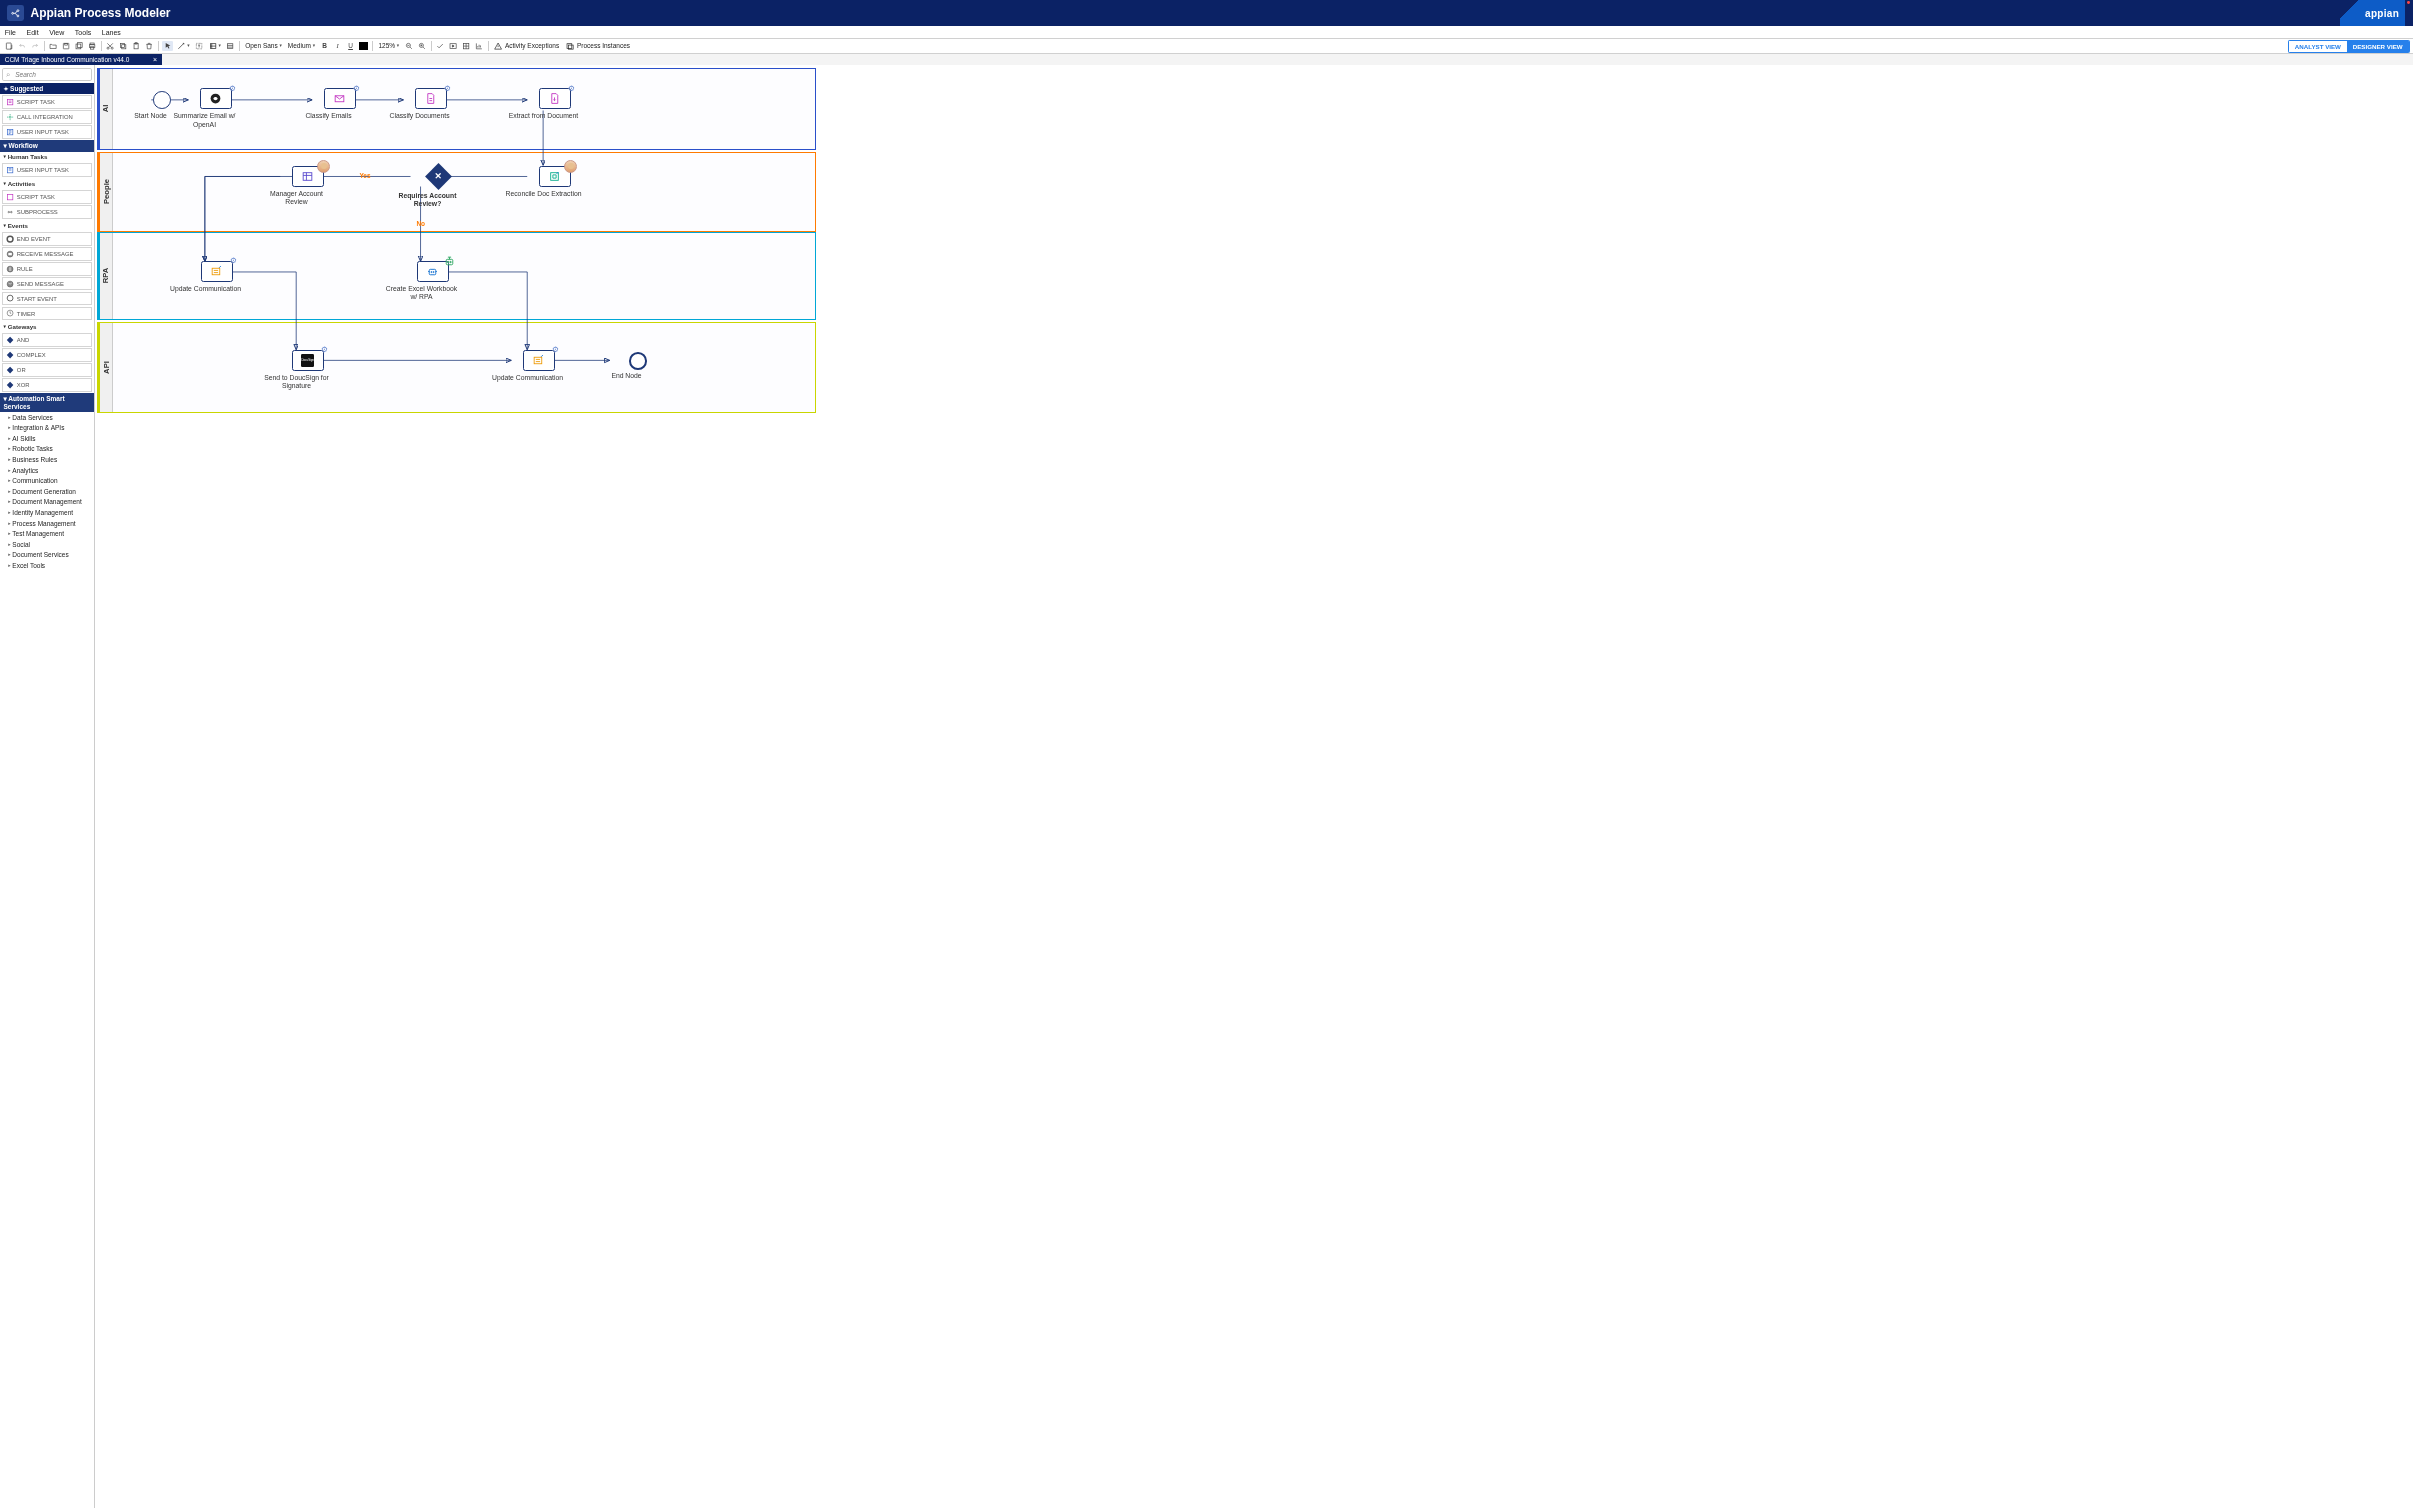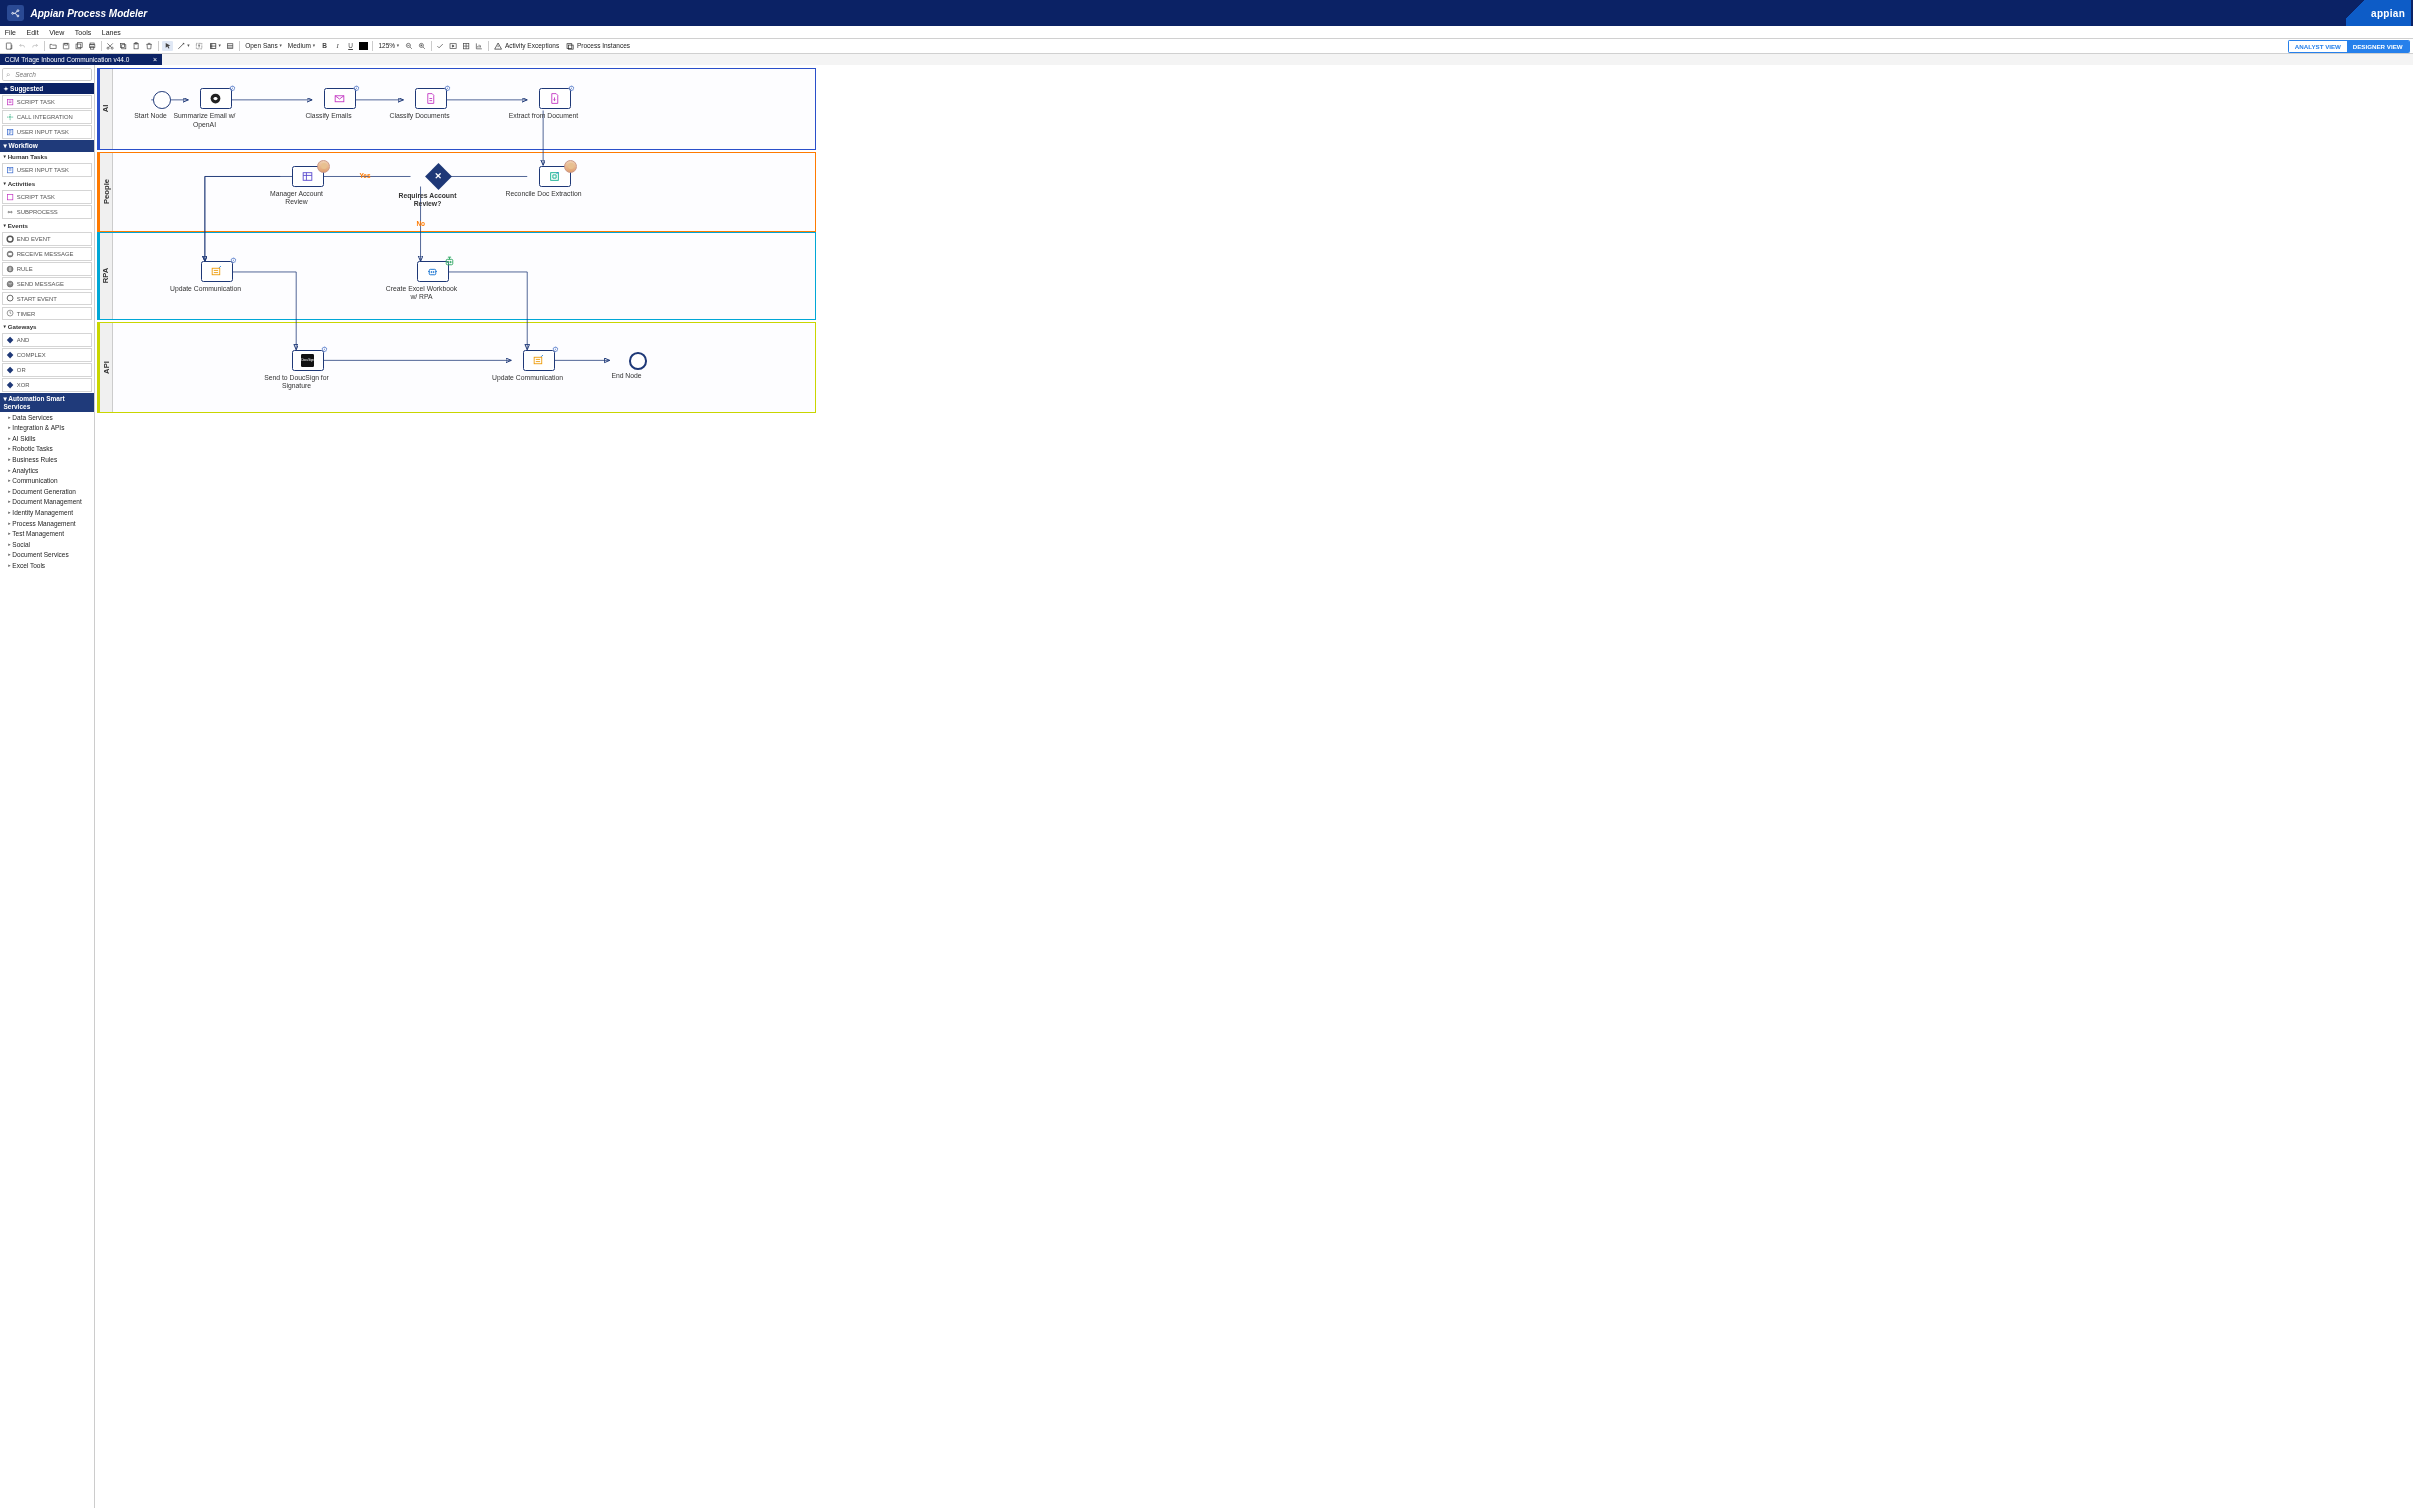--- a/index.html
+++ b/index.html
@@ -1,22 +1,22 @@
 <!DOCTYPE html>
 <html style="font-size:9.4px"><head>
 <meta charset="utf-8">
 <style>
 * { box-sizing: border-box; margin: 0; padding: 0; }
 body { font-family: -apple-system, "Segoe UI", Arial, sans-serif; font-size: 7px; color: #222; background: #fff; overflow: hidden; }
 
 
 .titlebar { background: #0b2265; color: #fff; height: 26px; display: flex; align-items: center; padding: 0 7px; position: relative; }
 .titlebar .logo-box { width: 16.5px; height: 16.5px; background: #2a4a94; border-radius: 2.4px; display: flex; align-items: center; justify-content: center; margin-right: 7px; }
-.titlebar .title { font-size: 10px; font-weight: 600; font-style: italic; }
-.brand-chip { position: absolute; right: 2px; top: 0; height: 26px; width: 65px; background: linear-gradient(135deg, transparent 0 13px, #0d5cc7 13px 100%); display: flex; align-items: center; justify-content: flex-end; padding-right: 5.9px; font-weight: 700; font-size: 10px; letter-spacing: 0.3px; }
+.titlebar .title { font-size: 12px; font-weight: 600; }
+.brand-chip { position: absolute; right: 8px; top: 0; height: 26px; width: 65px; background: linear-gradient(135deg, transparent 0 13px, #0d5cc7 13px 100%); display: flex; align-items: center; justify-content: flex-end; padding-right: 5.9px; font-weight: 700; font-size: 10px; letter-spacing: 0.3px; }
 .window-dots { position:absolute; right:3.5px; top:1.2px; display:flex; gap:1.8px; }
 .window-dots span { width:2.9px; height:2.9px; border-radius:50%; }
 
 
 .menubar { height: 13px; border-bottom: 0.6px solid #d0d0d0; display: flex; align-items: center; padding: 0 4.7px; font-size: 7px; gap: 10.6px; }
 .menubar span { cursor: pointer; }
 
 
 .toolbar { height: 14.7px; border-bottom: 0.6px solid #d0d0d0; display: flex; align-items: center; padding: 0 3.5px; font-size: 6.5px; gap: 2.4px; position: relative; }
 .tb-btn { width: 10.6px; height: 10.6px; display: flex; align-items: center; justify-content: center; cursor: pointer; color: #444; border-radius:1.2px; }

